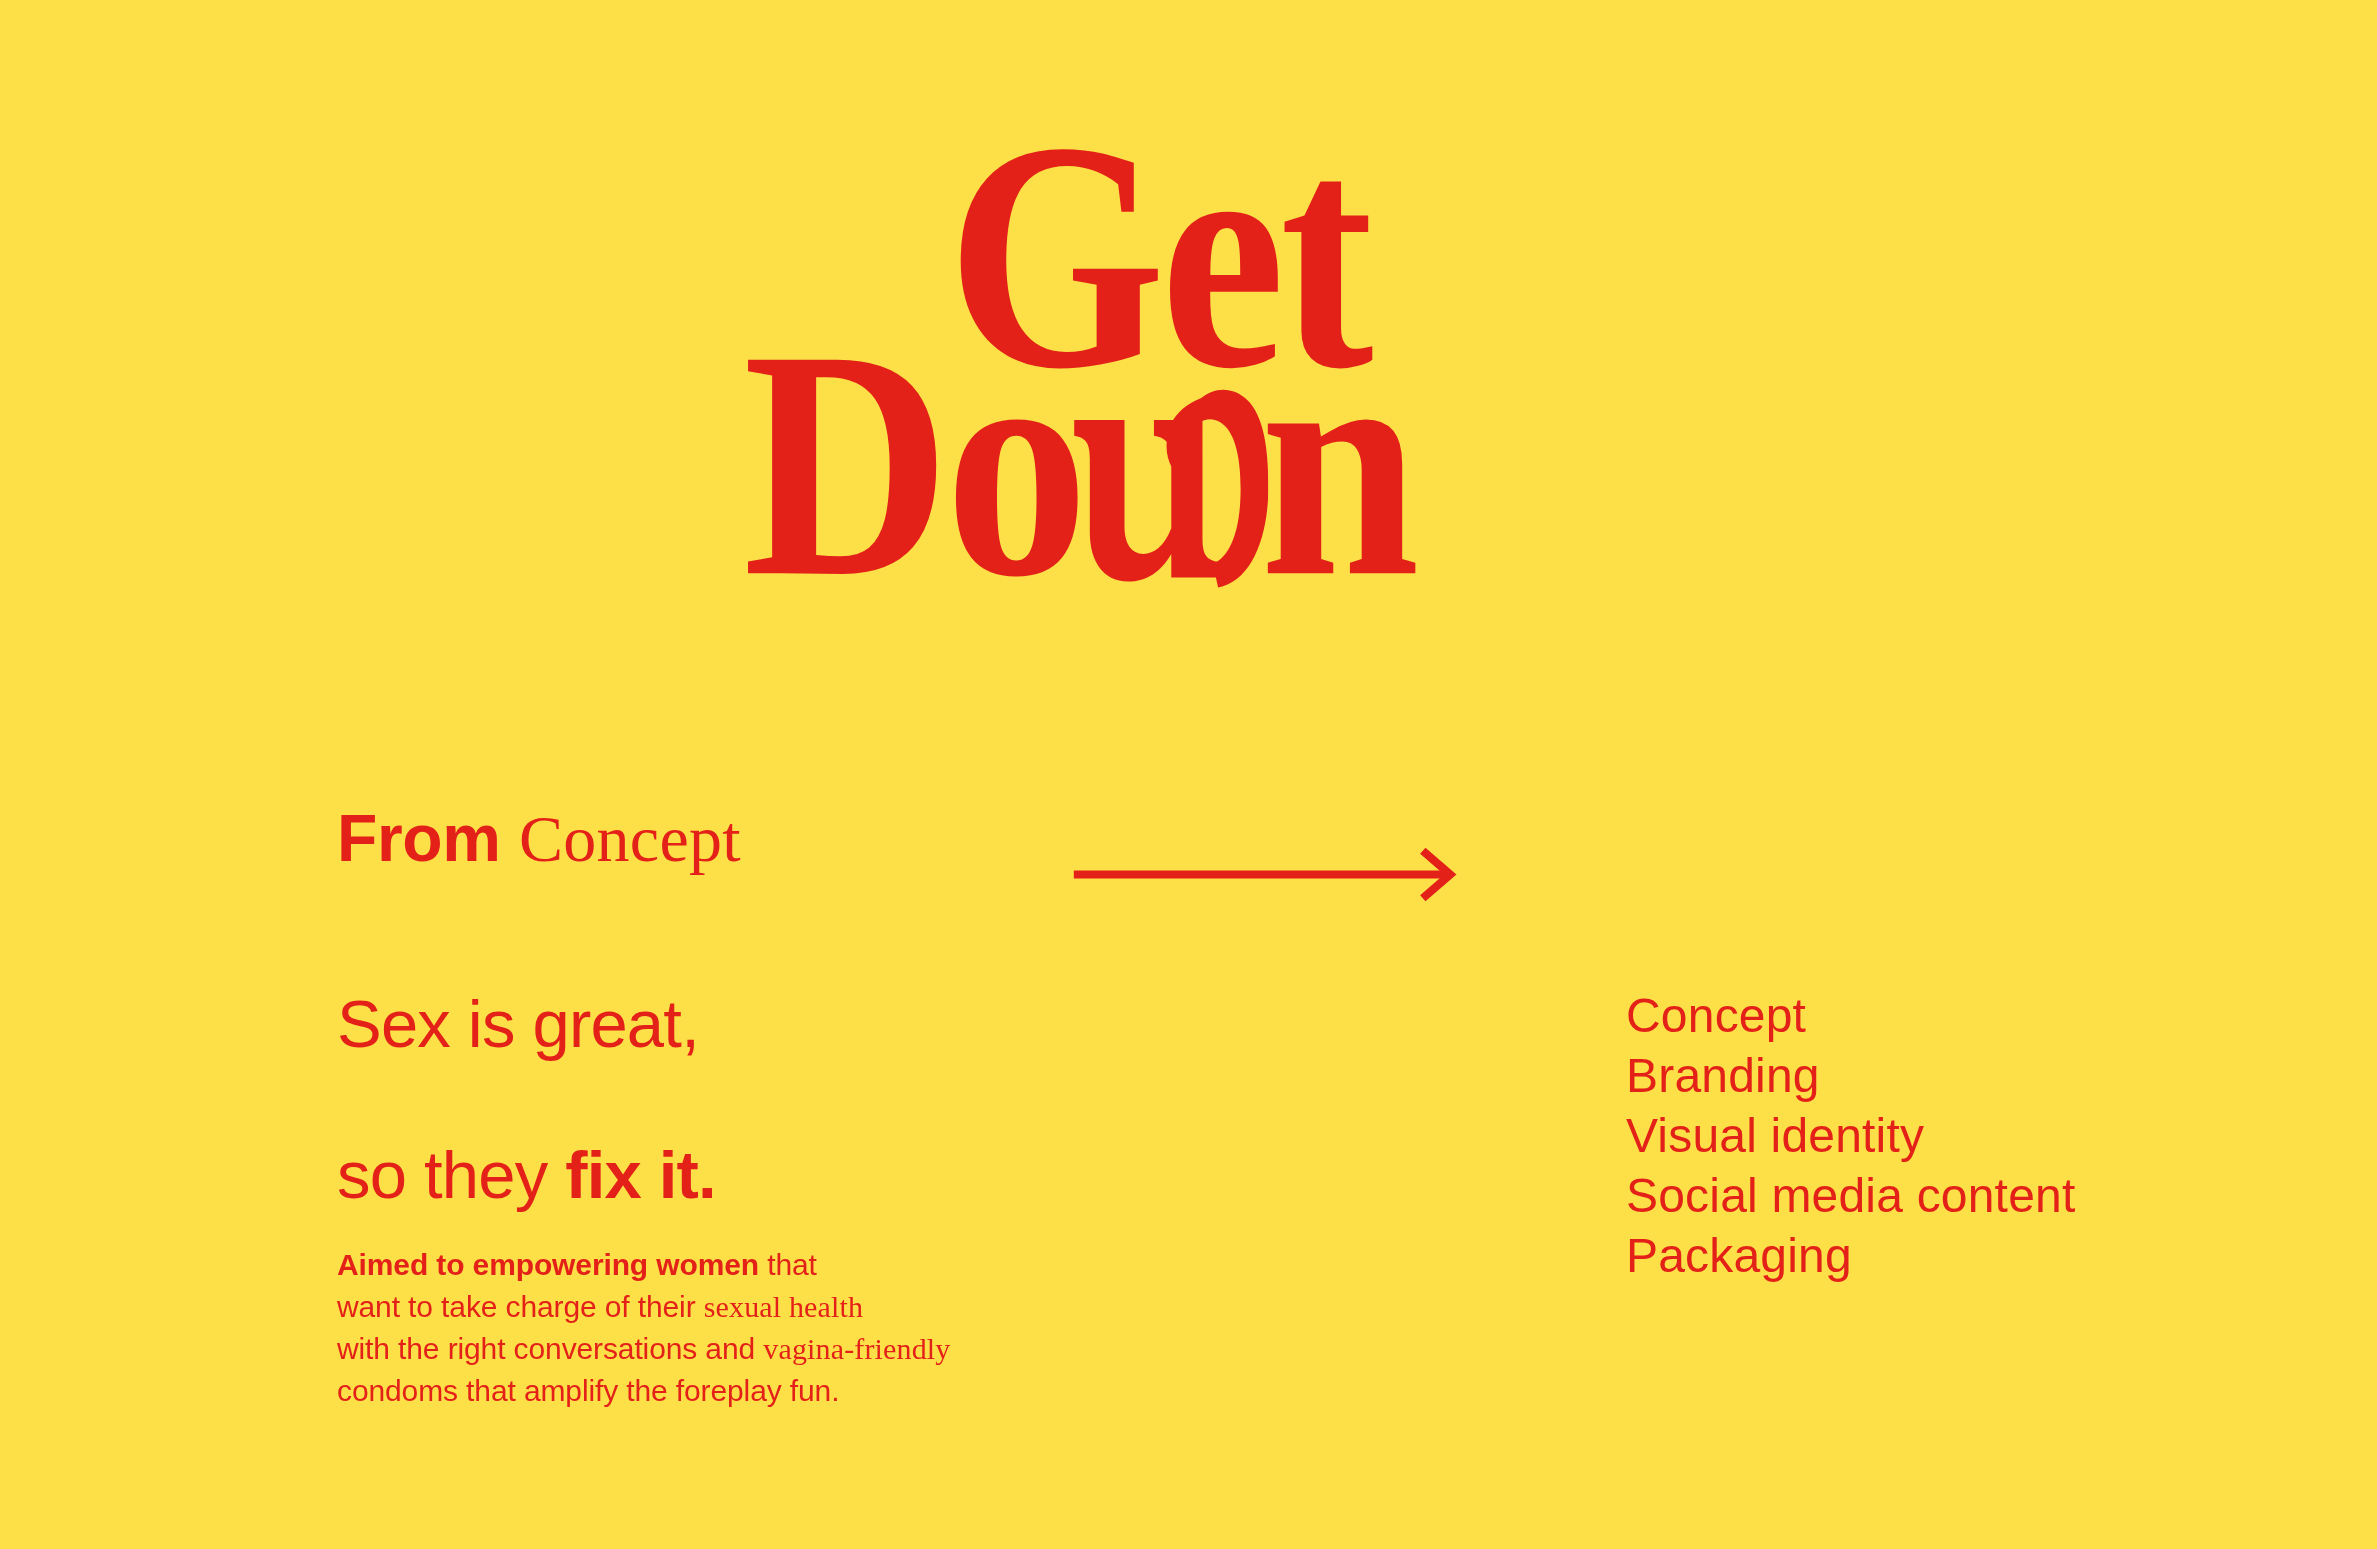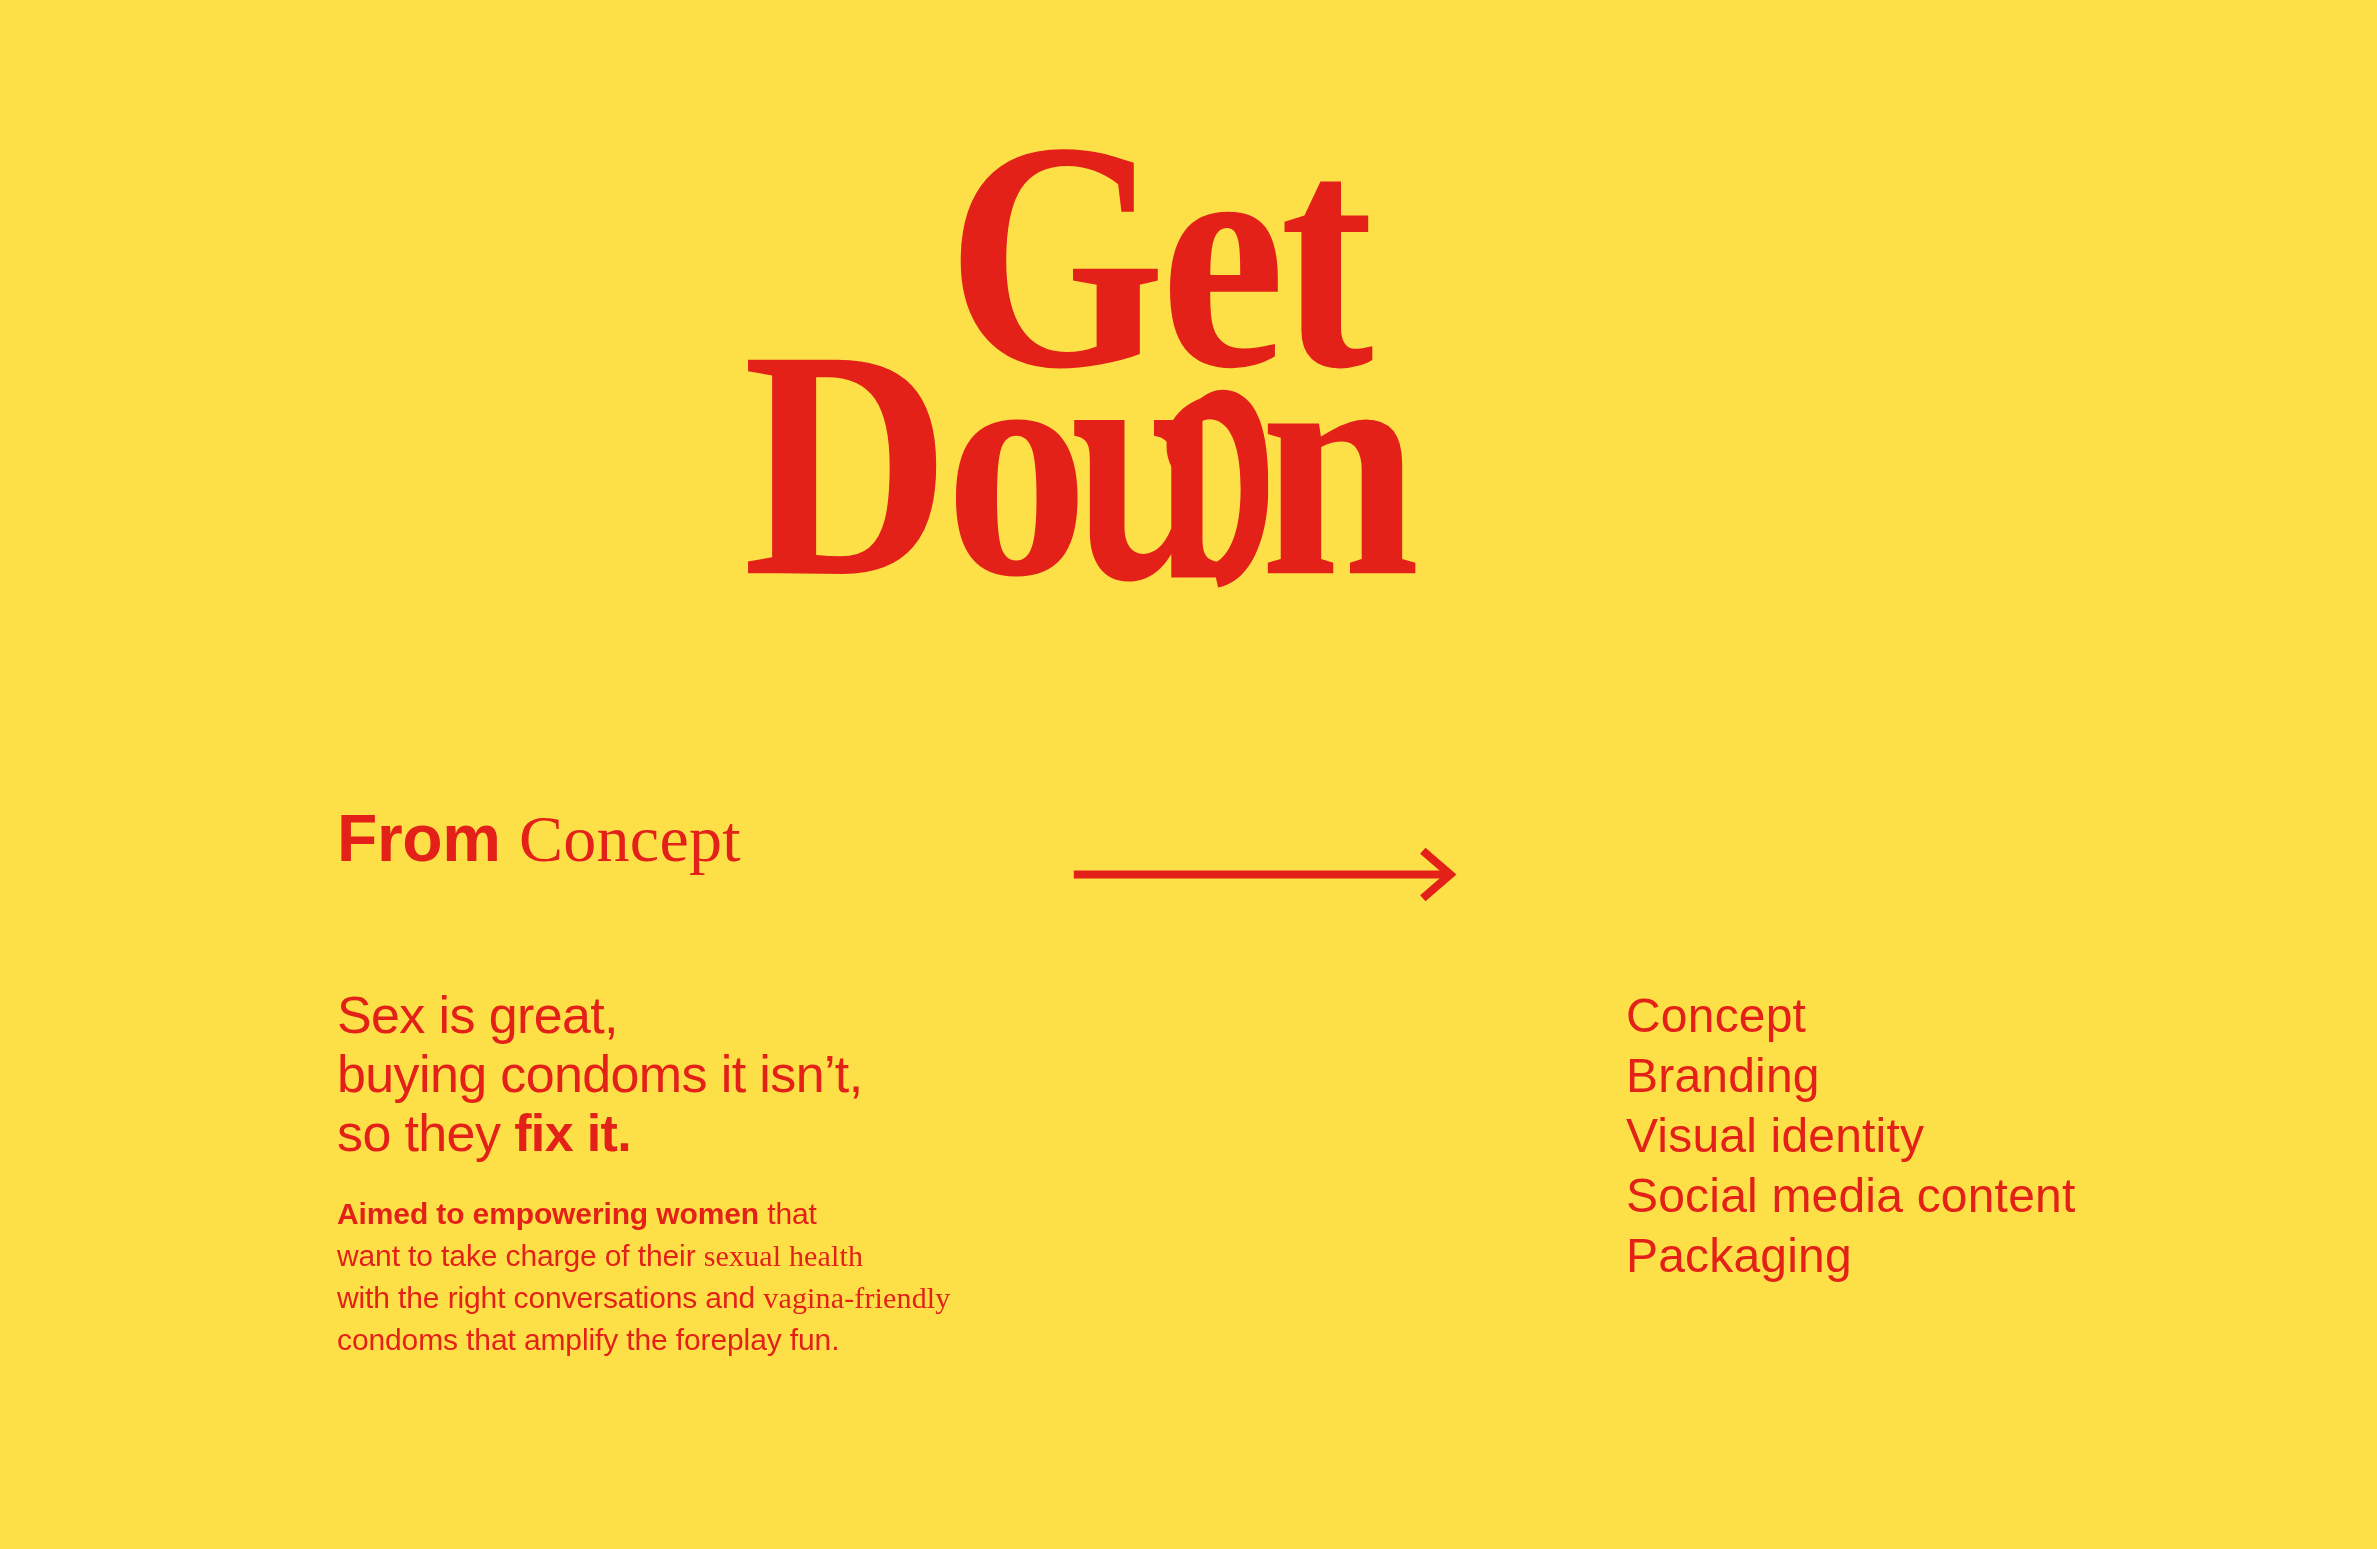--- a/index.html
+++ b/index.html
@@ -123,21 +123,21 @@
     position: absolute;
     left: 337px;
     top: 986px;
     width: 823px;
   }
   #tagline {
     color: #e32119;
     font-family: "Liberation Sans", sans-serif;
     font-weight: 400;
     font-stretch: condensed;
-    font-size: 52px;
+    font-size: 67px;
     line-height: 1.13;
     letter-spacing: -0.012em;
     margin: 0;
   }
   #tagline .tag-strong { font-weight: 700; margin-top: 32px; }
 
   #description {
     margin: 31px 0 0 0;
     color: #e32119;
     font-size: 30px;
@@ -201,21 +201,21 @@
       <svg viewBox="0 0 428 60" xmlns="http://www.w3.org/2000/svg" aria-hidden="true">
         <line x1="2" y1="30" x2="412" y2="30" stroke="#e32119" stroke-width="9"></line>
         <polyline points="384,4 414,30 384,56" fill="none" stroke="#e32119" stroke-width="9" stroke-linecap="butt" stroke-linejoin="miter"></polyline>
       </svg>
     </div>
 
   </div>
 
   <div id="left-column">
 
-    <p id="tagline"><span>Sex is great,</span><br><span>buying condoms it isn’t,</span><br><span>so they </span><span class="tag-strong">fix it.</span></p>
+    <p id="tagline"><span>Sex is great,</span><br><br><span>so they </span><span class="tag-strong">fix it.</span></p>
 
     <div id="description">
       <span class="desc-line"><span class="desc-bold">Aimed to empowering women</span><span> that</span></span>
       <span class="desc-line"><span>want to take charge of their </span><span class="desc-serif">sexual health</span></span>
       <span class="desc-line"><span>with the right conversations and </span><span class="desc-serif">vagina-friendly</span></span>
       <span class="desc-line"><span>condoms that amplify the foreplay fun.</span></span>
     </div>
   </div>
 
   <div id="right-column">

